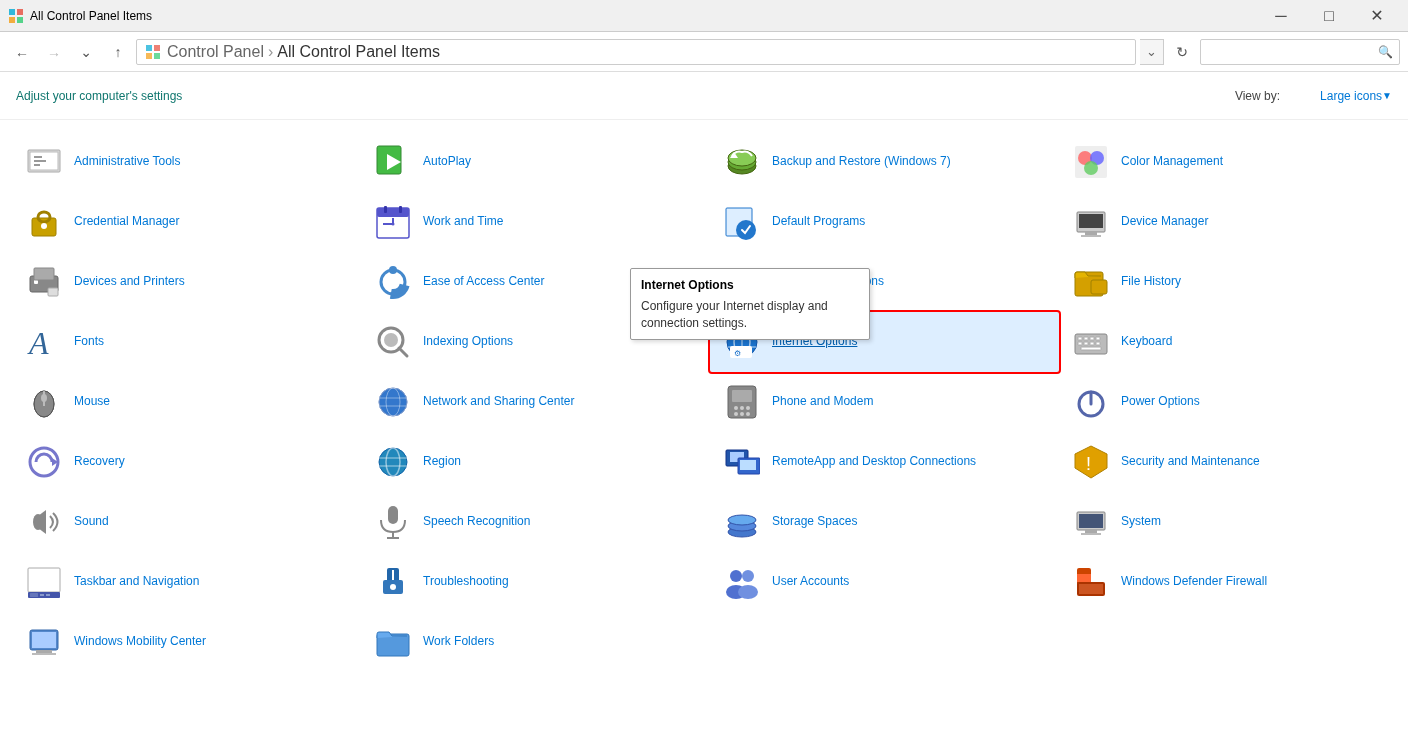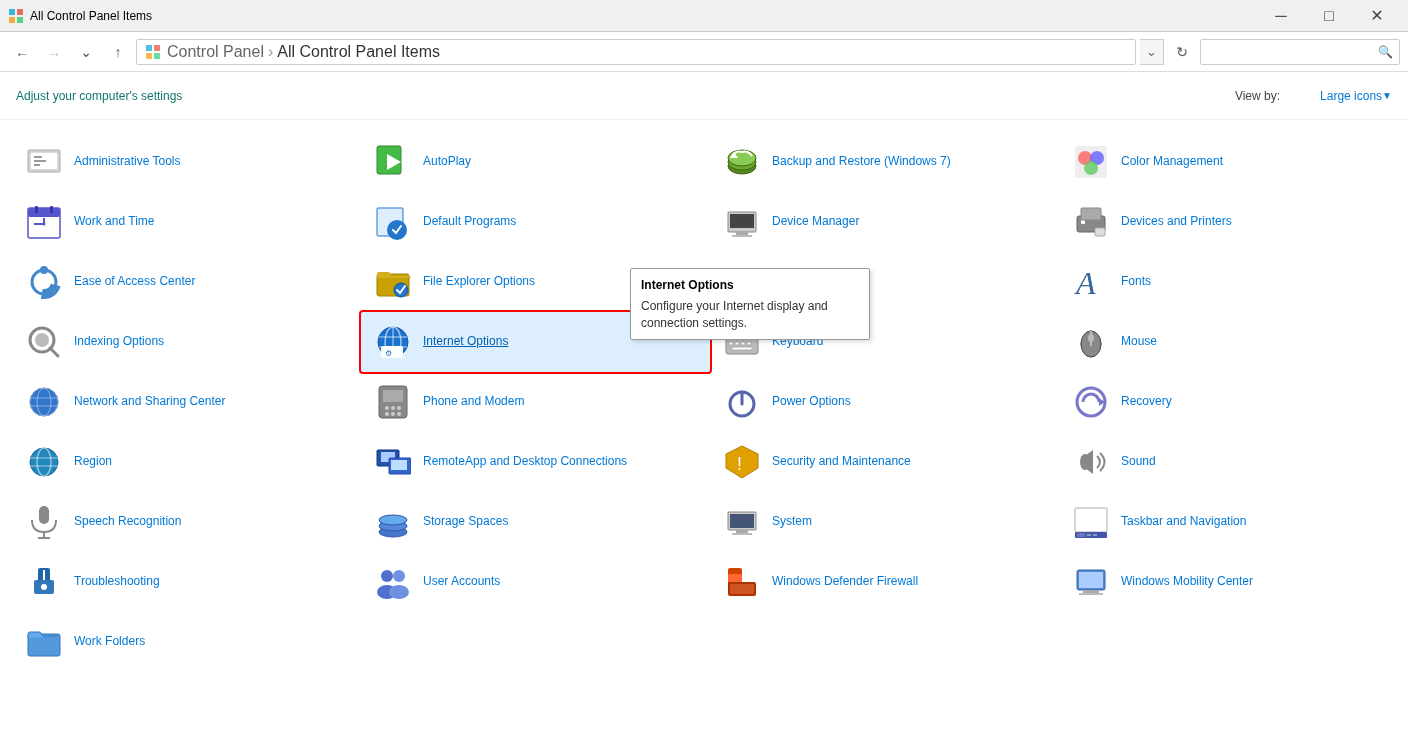--- a/index.html
+++ b/index.html
@@ -232,20 +232,30 @@
           <circle cx="12" cy="14" r="7" fill="#ff6060" opacity="0.8"></circle>
           <circle cx="24" cy="14" r="7" fill="#6060ff" opacity="0.8"></circle>
           <circle cx="18" cy="24" r="7" fill="#60cc60" opacity="0.8"></circle>
         </svg>
       </div>
       <span class="cp-label">Color Management</span>
     </div>
     <div class="cp-item">
       <div class="cp-icon">
         <svg width="36" height="36" viewBox="0 0 36 36">
+          <rect x="6" y="14" width="24" height="18" rx="2" fill="#c8a000" stroke="#a08000"></rect>
+          <rect x="12" y="8" width="12" height="10" rx="6" fill="none" stroke="#a08000" stroke-width="3"></rect>
+          <circle cx="18" cy="22" r="3" fill="#fff"></circle>
+        </svg>
+      </div>
+      <span class="cp-label">Credential Manager</span>
+    </div>
+    <div class="cp-item">
+      <div class="cp-icon">
+        <svg width="36" height="36" viewBox="0 0 36 36">
           <rect x="2" y="4" width="32" height="30" rx="2" fill="#fff" stroke="#5555cc" stroke-width="1.5"></rect>
           <rect x="2" y="4" width="32" height="9" rx="2" fill="#5555cc"></rect>
           <rect x="9" y="2" width="3" height="7" rx="1" fill="#3333aa"></rect>
           <rect x="24" y="2" width="3" height="7" rx="1" fill="#3333aa"></rect>
           <line x1="8" y1="20" x2="18" y2="20" stroke="#5555cc" stroke-width="2"></line>
           <line x1="18" y1="20" x2="18" y2="14" stroke="#5555cc" stroke-width="2"></line>
           <circle cx="18" cy="20" r="1.5" fill="#5555cc"></circle>
         </svg>
       </div>
       <span class="cp-label">Work and Time</span>

